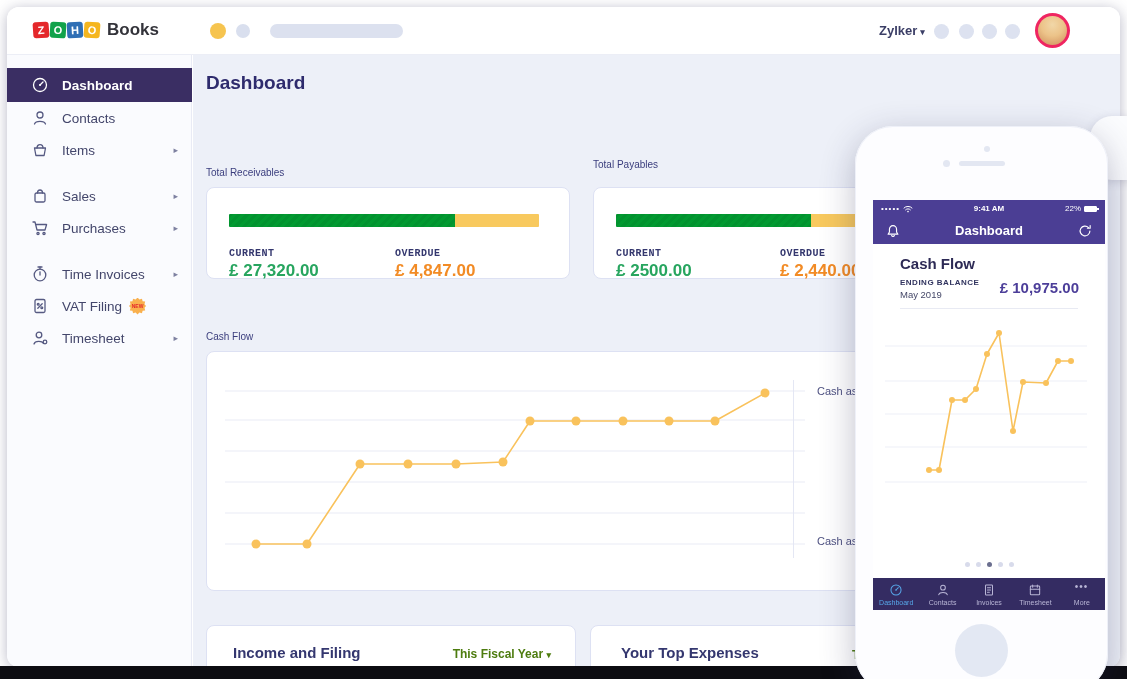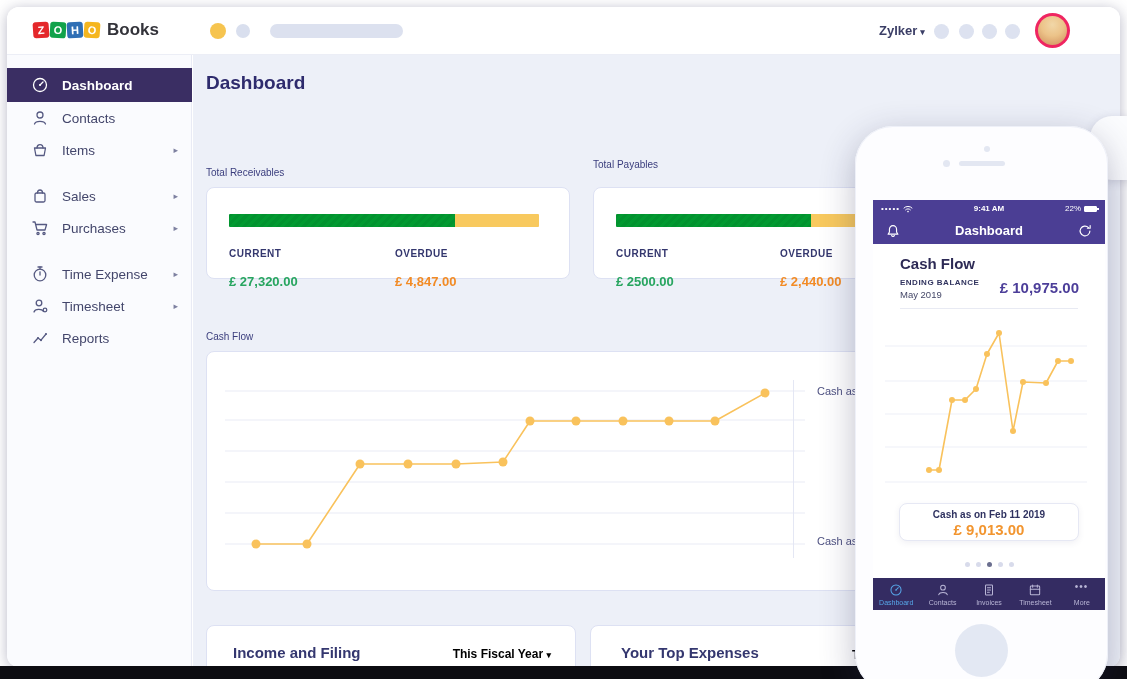--- a/index.html
+++ b/index.html
@@ -58,30 +58,30 @@
   .section-label { position:absolute; font-size:10px; color:#3a3d7d; }
   .card { position:absolute; background:#fff; border:1.5px solid #dde1f3; border-radius:8px; }
 
   .summary-bar { position:absolute; left:22px; top:26px; height:13px; border-radius:1px;
     display:flex; overflow:hidden; }
   .bar-green { height:100%;
     background:linear-gradient(#17c670,#17c670),
       repeating-linear-gradient(135deg, rgba(0,0,0,.05) 0 3px, transparent 3px 6px);
     background-blend-mode:multiply; background-color:#17c670; }
   .bar-yellow { height:100%; background:#f8c95e; flex:1; }
-  .amt-label { position:absolute; top:60px; font-size:10px; font-weight:bold; color:#34376e; letter-spacing:.5px; }
-  .amt-value { position:absolute; top:86px; font-size:13px; font-weight:bold; }
+  .amt-label { position:absolute; top:60px; font-size:10px; font-weight:bold; color:#34376e; letter-spacing:.5px;font-family:Liberation Mono, monospace; }
+  .amt-value { position:absolute; top:73px; font-size:17px; font-weight:bold; }
   .val-green { color:#27a55f; }
   .val-orange { color:#f28b25; }
 
   .cf-divider { position:absolute; left:586px; top:28px; width:1px; height:178px; background:#e4e7f4; }
   .cf-side-label { position:absolute; left:610px; font-size:11px; color:#4d5080; white-space:nowrap; }
 
   .ie-title { position:absolute; left:26px; top:18px; font-size:15px; font-weight:bold; color:#34376f; }
-  .range-label { position:absolute; font-size:12px; font-weight:bold; color:#000000; cursor:pointer; }
+  .range-label { position:absolute; font-size:12px; font-weight:bold; color:#4d7c0f; cursor:pointer; }
 
   
   .back-device { position:absolute; left:1090px; top:116px; width:70px; height:64px;
     border-radius:22px; background:#fbfcfe; box-shadow:0 2px 10px rgba(60,60,100,.18); z-index:9; }
   .phone { position:absolute; left:855px; top:126px; width:253px; height:566px;
     background:#fdfdff; border-radius:38px; z-index:10;
     box-shadow:0 10px 34px rgba(44,44,84,.30), 0 0 0 1px #eef0f8 inset; }
   .cam-dot { position:absolute; left:129px; top:20px; width:6px; height:6px; border-radius:50%; background:#e3e7f2; }
   .speaker { position:absolute; left:104px; top:35px; width:46px; height:5px; border-radius:3px; background:#e3e7f2; }
   .cam2 { position:absolute; left:88px; top:34px; width:7px; height:7px; border-radius:50%; background:#e3e7f2; }
@@ -206,44 +206,45 @@
         </div>
         <div class="sb-item gap">
           <span class="sb-icon">
             <svg width="18" height="18" viewBox="0 0 18 18" fill="none" stroke="currentColor" stroke-width="1.3" stroke-linecap="round" stroke-linejoin="round">
               <circle cx="9" cy="10" r="5.8"></circle>
               <path d="M9 10V6.8"></path>
               <path d="M7 2h4"></path>
               <path d="M9 2v2.2"></path>
             </svg>
           </span>
-          <span class="sb-label">Time Expense</span>
+          <span class="sb-label">Time Invoices</span>
           <span class="sb-arrow">▸</span>
+        </div>
+        <div class="sb-item">
+          <span class="sb-icon">
+            <svg width="18" height="18" viewBox="0 0 18 18" fill="none" stroke="currentColor" stroke-width="1.3" stroke-linecap="round" stroke-linejoin="round">
+              <rect x="4" y="2.5" width="10" height="13" rx="1.5"></rect>
+              <path d="M6.8 11.3l4.4-4.6"></path>
+              <circle cx="7.2" cy="7.2" r="0.9"></circle>
+              <circle cx="10.8" cy="10.8" r="0.9"></circle>
+            </svg>
+          </span>
+          <span class="sb-label">VAT Filing</span>
+          <span class="sb-badge">NEW</span>
         </div>
         <div class="sb-item">
           <span class="sb-icon">
             <svg width="18" height="18" viewBox="0 0 18 18" fill="none" stroke="currentColor" stroke-width="1.3" stroke-linecap="round" stroke-linejoin="round">
               <circle cx="8" cy="6" r="2.8"></circle>
               <path d="M3 15c1-3.4 8-3.4 9.5-.5"></path>
               <circle cx="14" cy="13" r="1.8"></circle>
             </svg>
           </span>
           <span class="sb-label">Timesheet</span>
           <span class="sb-arrow">▸</span>
-        </div>
-        <div class="sb-item">
-          <span class="sb-icon">
-            <svg width="18" height="18" viewBox="0 0 18 18" fill="none" stroke="currentColor" stroke-width="1.3" stroke-linecap="round" stroke-linejoin="round">
-              <path d="M3 13.5l4-4.5 3 2.2 5-6.2"></path>
-              <circle cx="7" cy="9" r="1" fill="currentColor" stroke="none"></circle>
-              <circle cx="10" cy="11.2" r="1" fill="currentColor" stroke="none"></circle>
-              <circle cx="15" cy="5" r="1" fill="currentColor" stroke="none"></circle>
-            </svg>
-          </span>
-          <span class="sb-label">Reports</span>
         </div>
       </div>
   </div>
 
   <div class="main">
     <div class="page-title">Dashboard</div>
 
     <div class="section-label" style="left:13px; top:112px;">Total Receivables</div>
     <div class="card" style="left:13px; top:132px; width:364px; height:92px;">
       <div class="summary-bar" style="width:310px;">
@@ -368,24 +369,20 @@
         <circle cx="93" cy="77" r="3" fill="#f9c25c"></circle>
         <circle cx="104" cy="42" r="3" fill="#f9c25c"></circle>
         <circle cx="116" cy="21" r="3" fill="#f9c25c"></circle>
         <circle cx="130" cy="119" r="3" fill="#f9c25c"></circle>
         <circle cx="140" cy="70" r="3" fill="#f9c25c"></circle>
         <circle cx="163" cy="71" r="3" fill="#f9c25c"></circle>
         <circle cx="175" cy="49" r="3" fill="#f9c25c"></circle>
         <circle cx="188" cy="49" r="3" fill="#f9c25c"></circle>
       </svg>
 
-    <div class="ph-card">
-      <div class="ph-card-label">Cash as on  Feb 11 2019</div>
-      <div class="ph-card-value">£ 9,013.00</div>
-    </div>
 
     <div class="page-dots">
       <span class="pdot"></span>
       <span class="pdot"></span>
       <span class="pdot on"></span>
       <span class="pdot"></span>
       <span class="pdot"></span>
     </div>
 
     <div class="tabbar" id="phone-tabbar">

